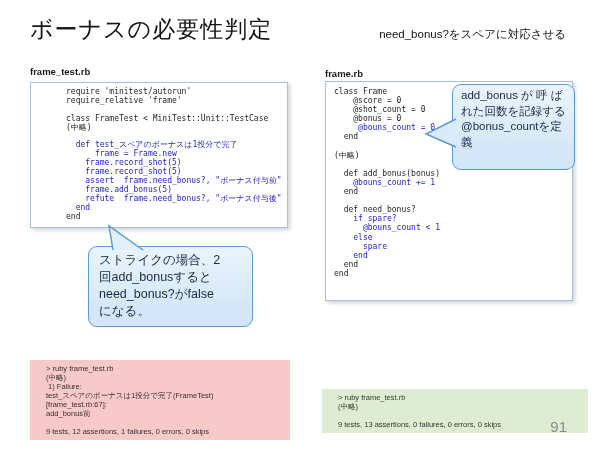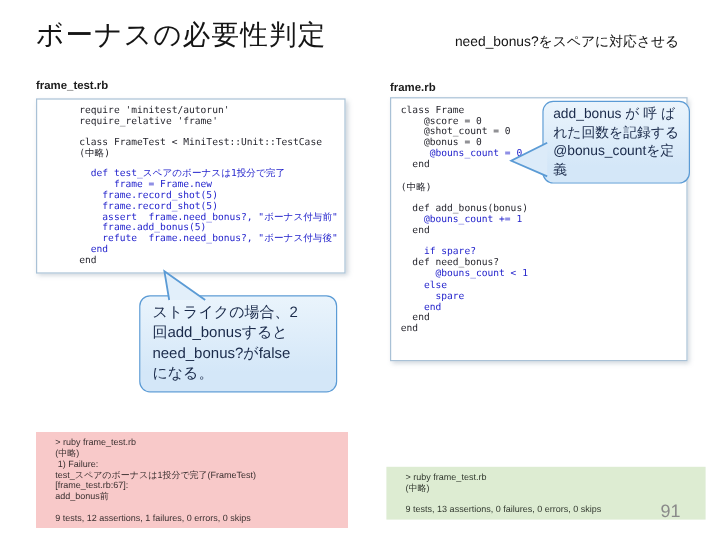--- a/index.html
+++ b/index.html
@@ -48,24 +48,24 @@
 
   .bubble {
     position: absolute;
     background: linear-gradient(180deg, #eaf4fc 0%, var(--bubble-fill, #d4e7f8) 80%);
     border: 1.5px solid var(--bubble-border, #5b9bd5);
     border-radius: 9px;
     color: var(--bubble-text, #1a2a4a);
   }
   .bubble.left {
     left: 88px; top: 246px; width: 165px; height: 81px;
-    padding: 5px 10px; font-size: 12.5px; line-height: 17px; margin-left: 28px;
+    padding: 5px 10px; font-size: 12.5px; line-height: 17px;
   }
   .bubble.right {
-    left: 452px; top: 84px; width: 123px; height: 69px;
+    left: 452px; top: 84px; width: 123px; height: 86px;
     padding: 3px 8px; font-size: 11.5px; line-height: 15.5px;
   }
   .bubble-text { white-space: pre-line; }
   .tail { position: absolute; overflow: visible; }
   .tail.up   { left: 8px;  top: -22px; width: 60px; height: 26px; }
   .tail.side { left: -28px; top: 28px; width: 32px; height: 36px; }
 
   .terminal {
     position: absolute;
     padding: 4px 16px;
@@ -134,22 +134,22 @@
       <div class="cl dark">    @bonus = 0</div>
       <div class="cl blue">     @bouns_count = 0</div>
       <div class="cl dark">  end</div>
       <div class="cl dark"> </div>
       <div class="cl dark">(中略)</div>
       <div class="cl dark"> </div>
       <div class="cl dark">  def add_bonus(bonus)</div>
       <div class="cl blue">    @bouns_count += 1</div>
       <div class="cl dark">  end</div>
       <div class="cl dark"> </div>
+      <div class="cl dark">  def need_bonus?</div>
       <div class="cl blue">    if spare?</div>
-      <div class="cl dark">  def need_bonus?</div>
       <div class="cl blue">      @bouns_count &lt; 1</div>
       <div class="cl blue">    else</div>
       <div class="cl blue">      spare</div>
       <div class="cl blue">    end</div>
       <div class="cl dark">  end</div>
       <div class="cl dark">end</div>
     </div>
 
   <div class="bubble right">
     <svg class="tail side" viewBox="0 0 32 36" width="32" height="36">

